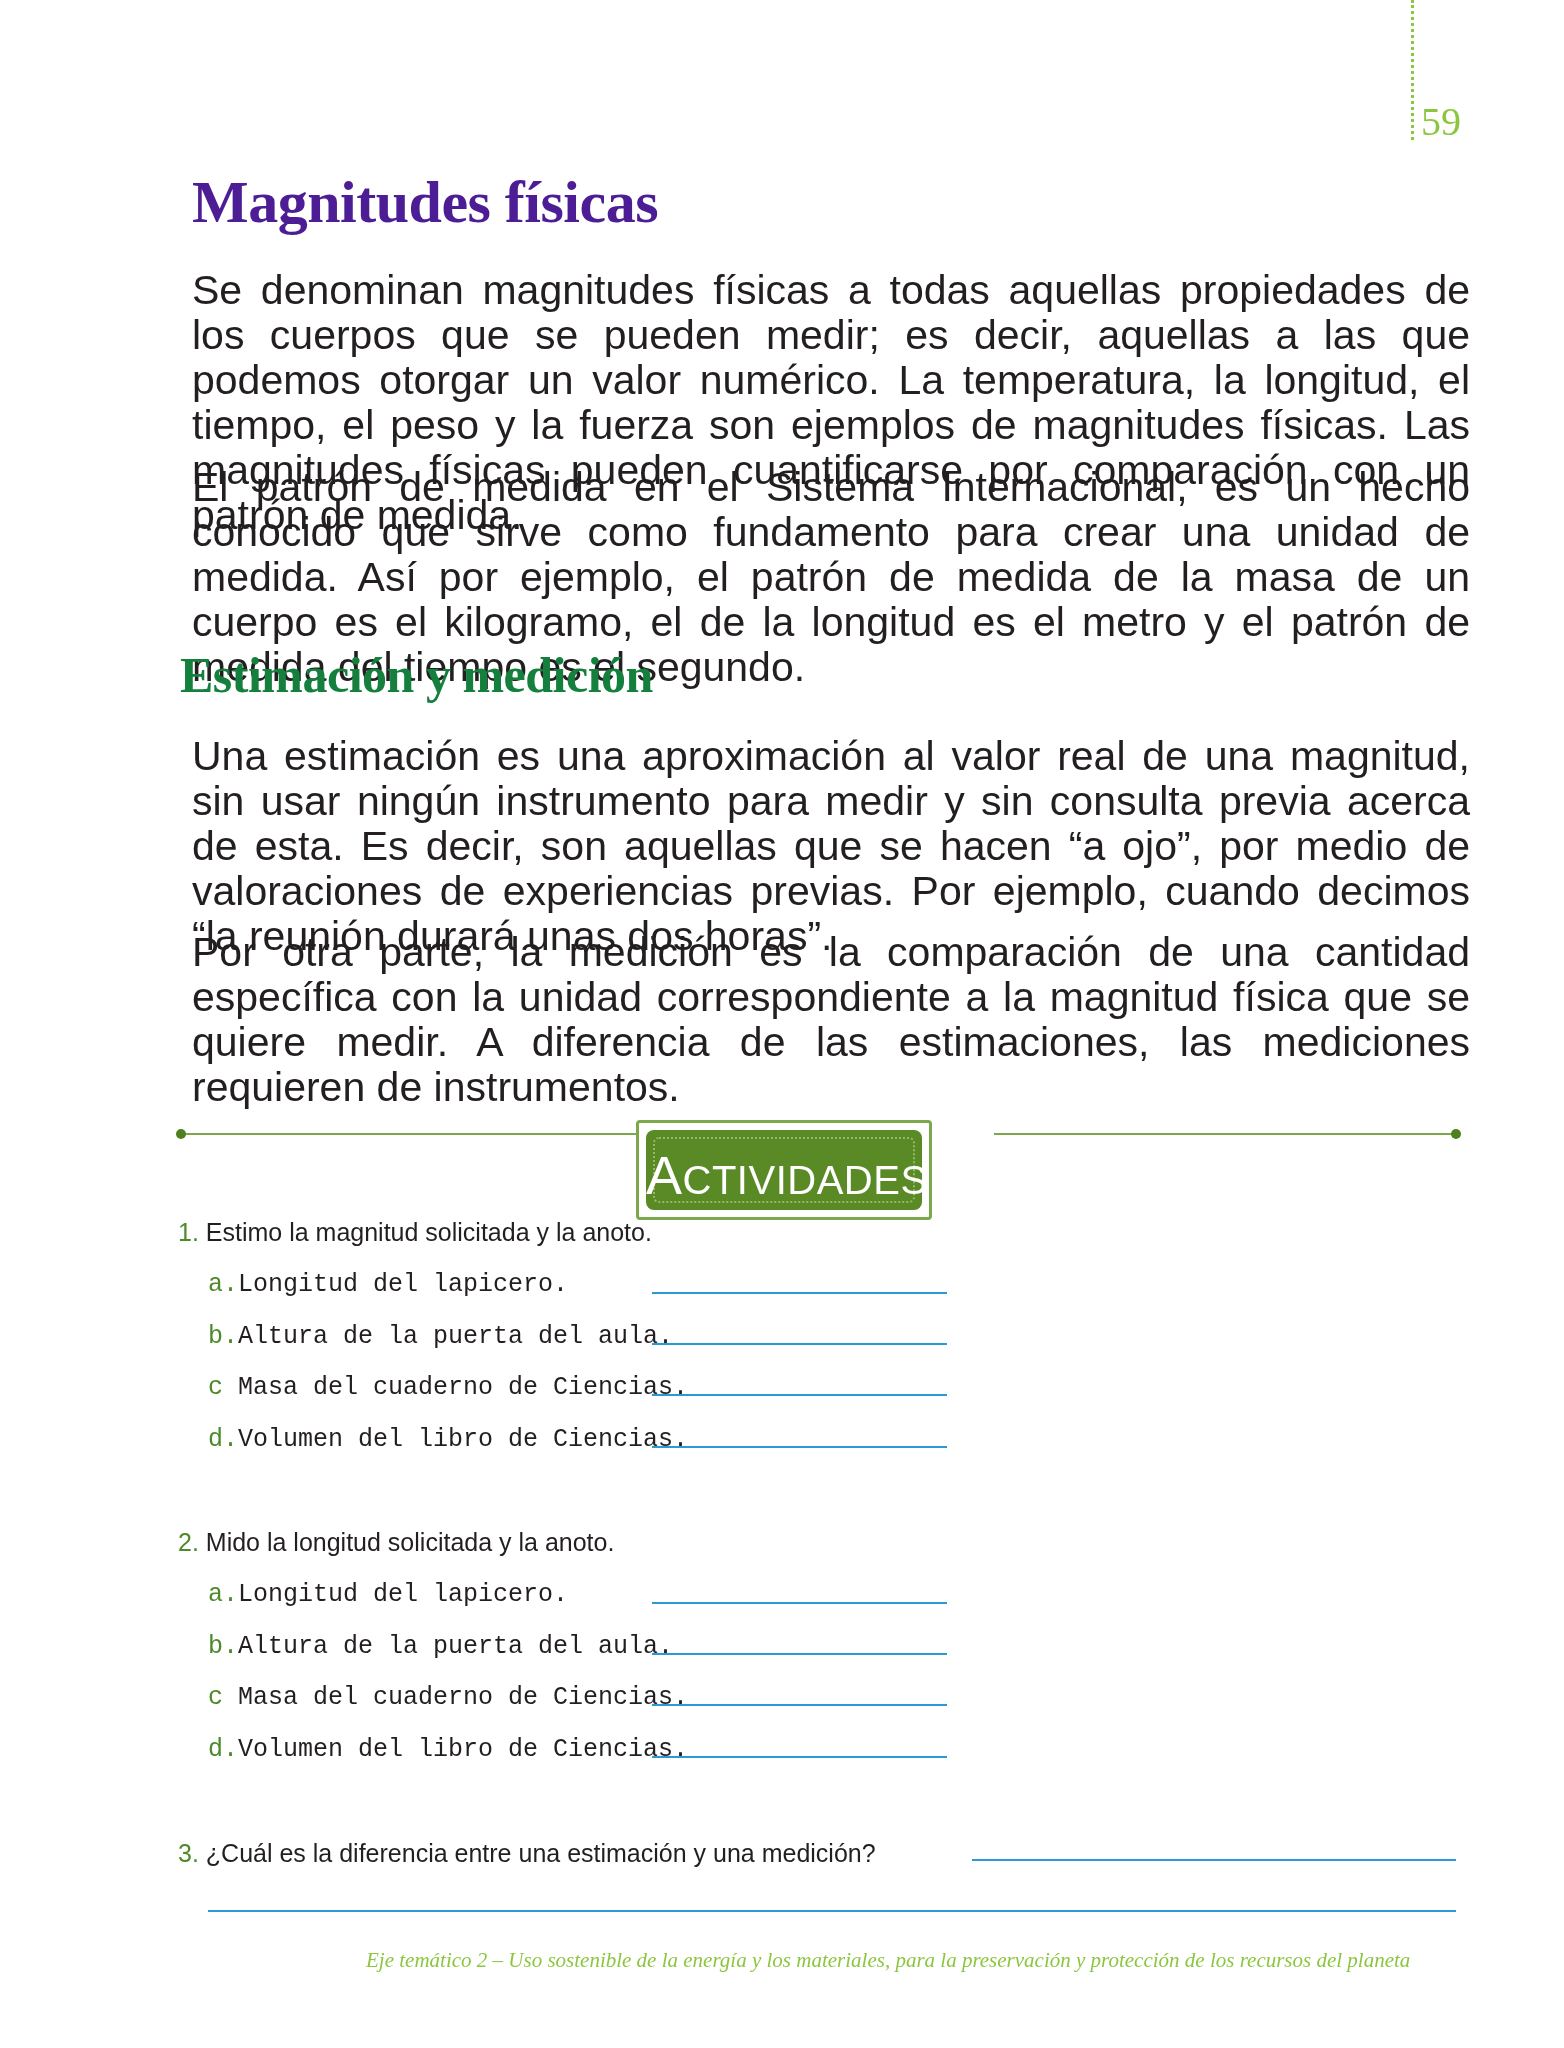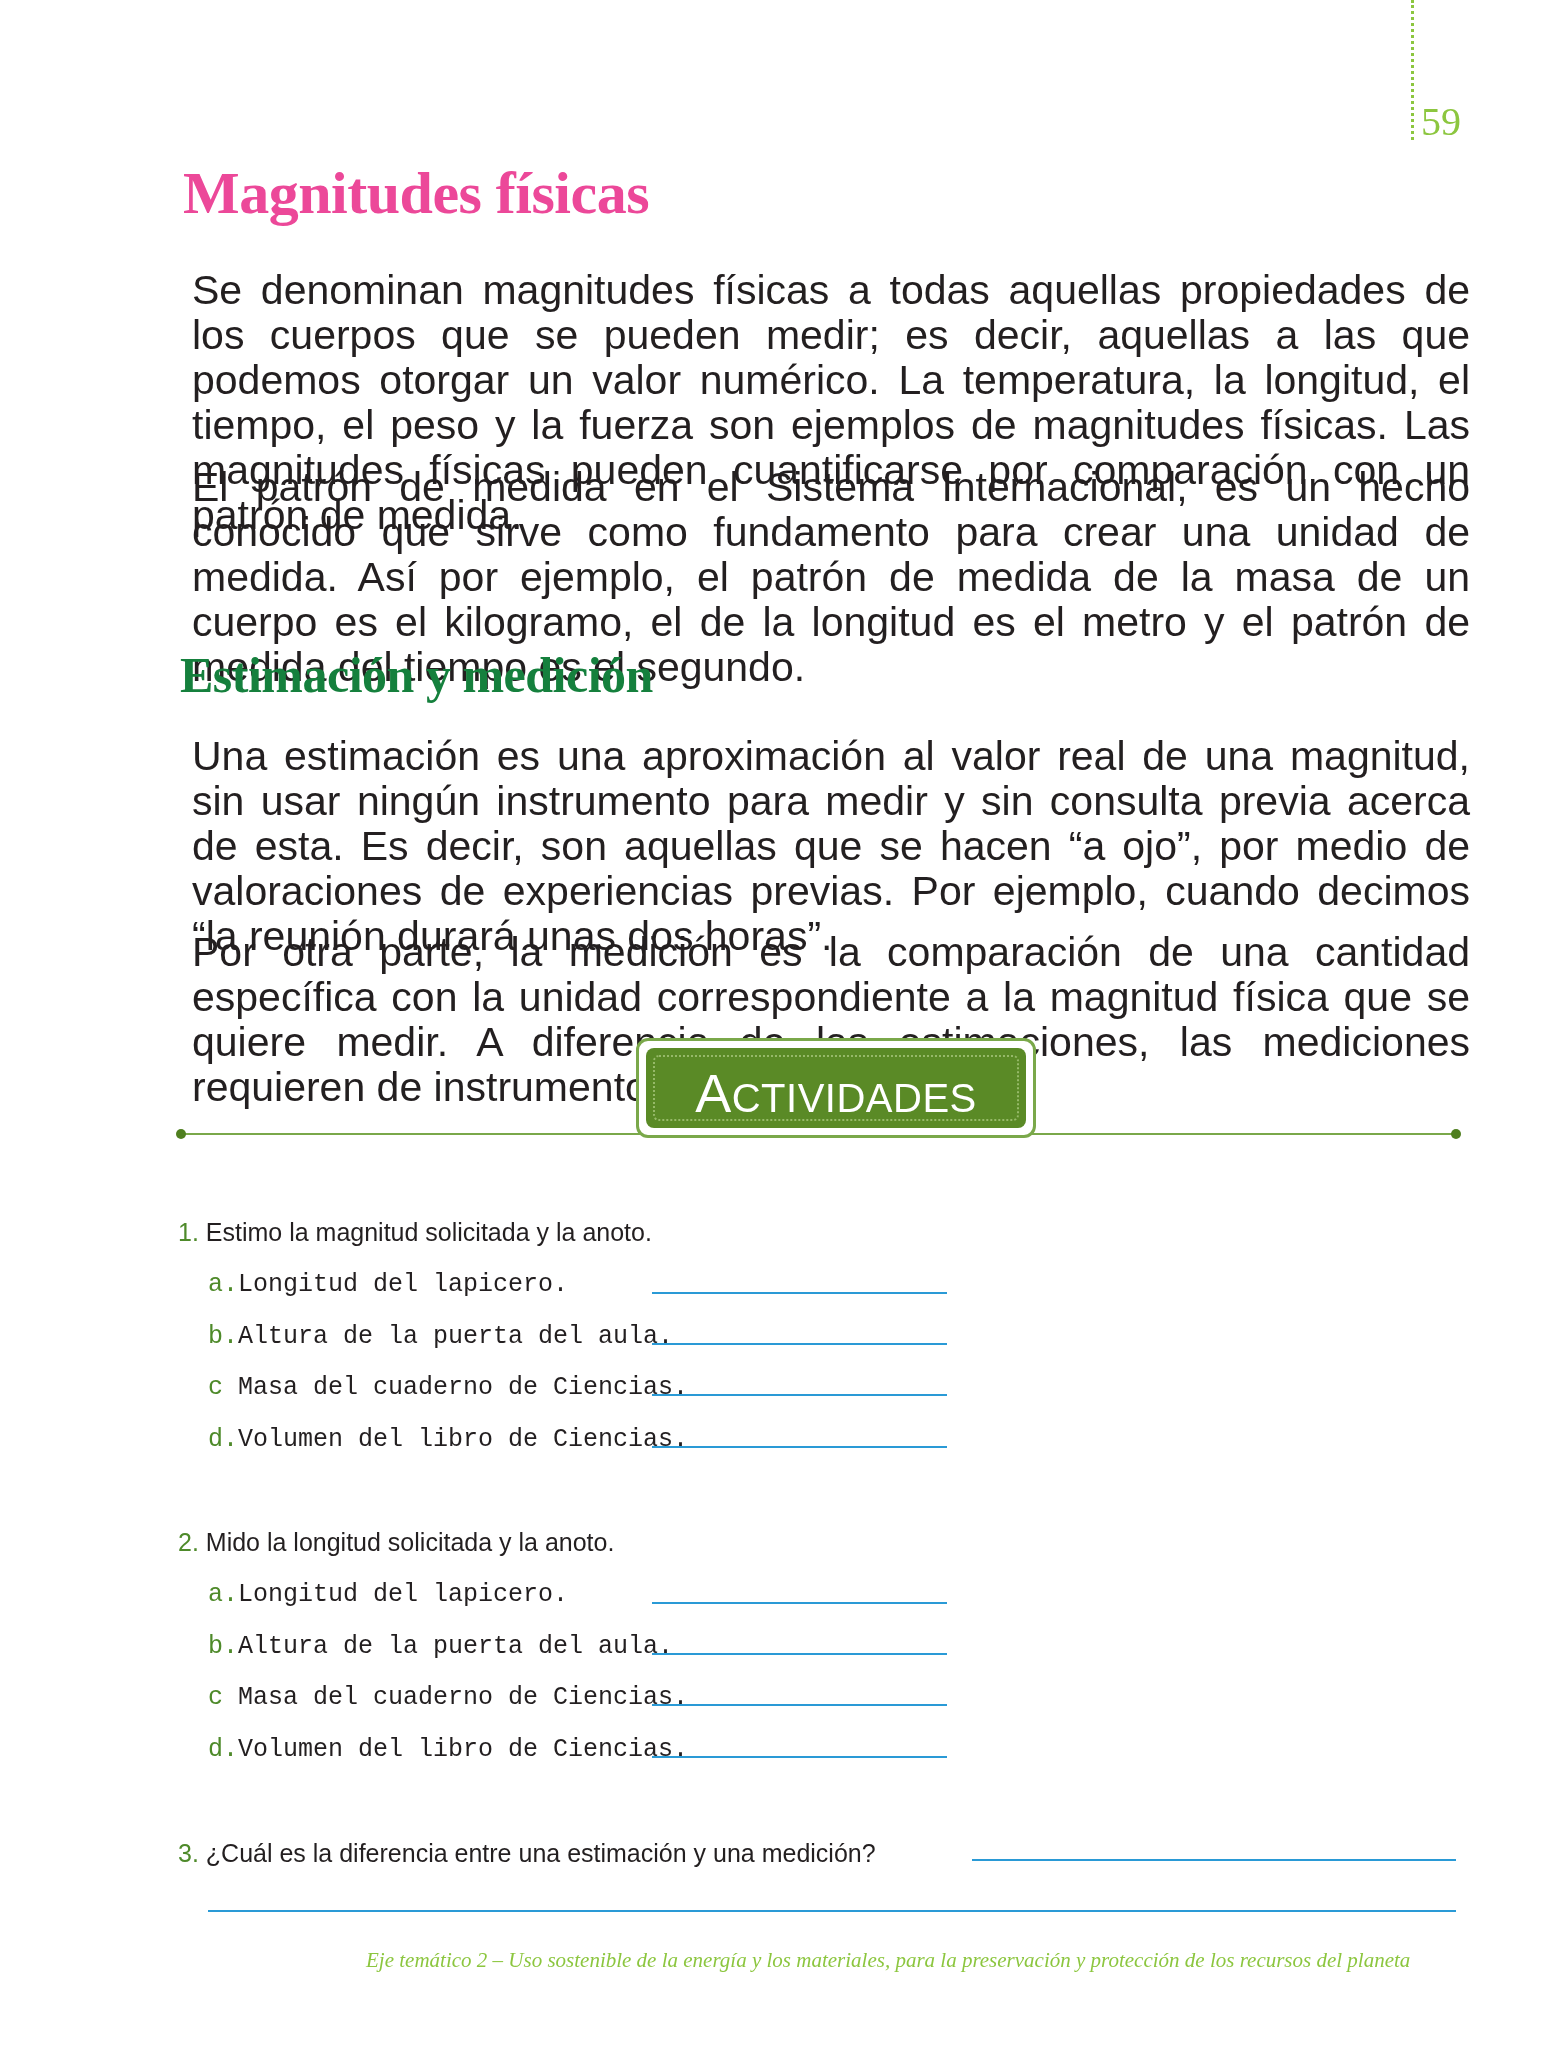--- a/index.html
+++ b/index.html
@@ -1,33 +1,33 @@
 <!DOCTYPE html>
 <html><head>
 <meta charset="utf-8">
 <style>
   html, body { margin: 0; padding: 0; background: #ffffff; }
   body { width: 1564px; height: 2048px; position: relative; overflow: hidden; color: #231f20; }
   .dotted-rule { position: absolute; left: 1411px; top: 0; height: 140px; border-left: 3px dotted #8cc63f; }
   .page-number { position: absolute; left: 1421px; top: 102px; font-family: "Liberation Serif", "DejaVu Serif", serif; font-weight: normal; font-size: 40px; color: #8cc63f; line-height: 1; }
-  .title { position: absolute; left: 180px; top: 160px; margin: 3px; font-family: "Liberation Serif", "DejaVu Serif", serif; font-weight: bold; font-size: 60px; color: #ec4899; letter-spacing: -0.5px; line-height: 1; }
+  .title { position: absolute; left: 180px; top: 160px; margin: 12px; font-family: "Liberation Serif", "DejaVu Serif", serif; font-weight: bold; font-size: 60px; color: #4c1d95; letter-spacing: -0.5px; line-height: 1; }
   .subtitle { position: absolute; left: 180px; top: 650px; margin: 0; font-family: "Liberation Serif", "DejaVu Serif", serif; font-weight: bold; font-size: 50px; color: #15803d; letter-spacing: -0.5px; line-height: 1; }
   .para { position: absolute; left: 180px; width: 1278px; margin: 12px; font-family: Liberation Sans, sans-serif; font-size: 41px; line-height: 45px; text-align: justify; hyphens: manual; }
   .p1 { top: 256px; }
   .p2 { top: 453px; }
   .p3 { top: 722px; }
   .p4 { top: 918px; }
 
   .act-line { position: absolute; top: 1133px; height: 2px; background: #7aa84a; }
   .act-line.left { left: 181px; width: 460px; }
   .act-line.right { left: 994px; width: 462px; }
   .act-dot { position: absolute; top: 1129px; width: 10px; height: 10px; border-radius: 50%; background: #4f7f1f; }
   .act-dot.left { left: 176px; }
   .act-dot.right { left: 1451px; }
-  .act-banner { position: absolute; left: 636px; top: 1038px; width: 400px; height: 100px; border: 3px solid #7aa84a; border-radius: 12px; box-sizing: border-box; background: #fff; }
+  .act-banner { position: absolute; left: 636px; top: 1120px; width: 296px; height: 100px; border: 3px solid #7aa84a; border-radius: 4px; box-sizing: border-box; background: #fff; }
   .act-inner { position: absolute; left: 7px; top: 7px; right: 7px; bottom: 7px; background: #5a8a26; border-radius: 8px; }
   .act-inner-dots { position: absolute; left: 7px; top: 7px; right: 7px; bottom: 7px; border: 2px dotted rgba(200,225,160,0.55); border-radius: 6px; }
   .act-title { position: absolute; left: 0; right: 0; top: 18px; text-align: center; font-family: "Liberation Sans", "DejaVu Sans", sans-serif; color: #ffffff; font-size: 40px; line-height: 1; letter-spacing: 0.5px; }
   .act-title .cap { font-size: 54px; }
 
   .q { position: absolute; left: 178px; font-family: "Liberation Sans", "DejaVu Sans", sans-serif; font-size: 25px; line-height: 1; color: #231f20; white-space: nowrap; }
   .num { color: #4e8a2a; }
   .item { position: absolute; left: 208px; font-family: Liberation Mono, monospace; font-size: 25px; line-height: 1; color: #231f20; white-space: nowrap; }
   .letter { color: #4e8a2a; display: inline-block; width: 30px; }
   .blank { position: absolute; left: 652px; width: 295px; height: 0; border-top: 2px solid #2a9ad6; }

